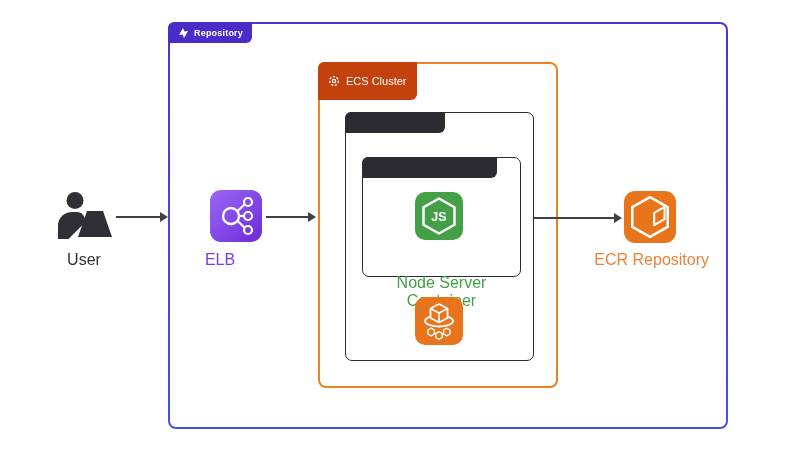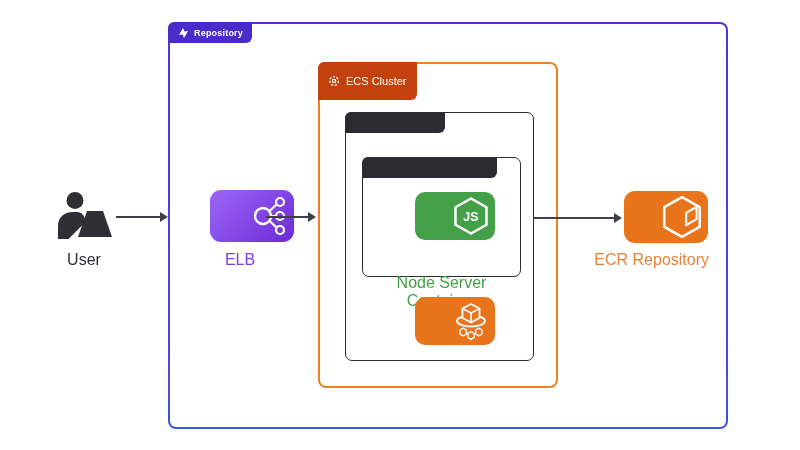--- a/index.html
+++ b/index.html
@@ -24,32 +24,32 @@
   .svc-box{position:absolute;left:345px;top:112px;width:189px;height:249px;box-sizing:border-box;
     border:1.5px solid #2b2b31;border-radius:7px;background:#ffffff;z-index:3;}
   .dark-badge{position:absolute;left:-1.5px;top:-1.5px;height:21px;display:flex;align-items:center;
     padding:0 9px;background:#2b2b31;border-radius:6px 0 6px 0;}
   .dark-badge span{color:#ffffff;font-size:11px;margin-top:33px;}
 
   .task-box{position:absolute;left:362px;top:157px;width:159px;height:120px;box-sizing:border-box;
     border:1.5px solid #2b2b31;border-radius:7px;background:#ffffff;z-index:4;}
 
   
-  .icon-tile{position:absolute;border-radius:10px;display:flex;align-items:center;justify-content:center;z-index:6;padding-left:32px;}
+  .icon-tile{position:absolute;border-radius:10px;display:flex;align-items:center;justify-content:center;z-index:6;}
   .user-icon{position:absolute;left:56px;top:190px;width:56px;height:52px;z-index:6;}
   .elb-icon{left:210px;top:190px;width:52px;height:52px;border-radius:11px;
     background:linear-gradient(135deg,#9c67f5 0%,#6c2bd9 100%);}
   .node-icon{left:415px;top:192px;width:48px;height:48px;background:#43a047;}
   .ecs-icon{left:415px;top:297px;width:48px;height:48px;background:#e8741c;}
   .ecr-icon{left:624px;top:191px;width:52px;height:52px;border-radius:11px;background:#e8741c;}
 
   
   .node-label{position:absolute;font-size:16px;text-align:center;z-index:6;}
   .lbl-user{left:42px;top:251px;width:84px;color:#2f2f35;}
-  .lbl-elb{left:200px;top:251px;width:80px;color:#7c3fe0;}
+  .lbl-elb{left:180px;top:251px;width:80px;color:#7c3fe0;}
   .lbl-node{left:362px;top:247px;width:159px;color:#43a047;margin-top:27px;}
   .lbl-ecr{left:591px;top:251px;width:118px;color:#e8833a;text-align:right;}
 
   
   .arrow{position:absolute;z-index:7;}
   .arrow .line{position:absolute;height:2px;background:#3f3f46;top:0;left:0;}
   .arrow .head{position:absolute;width:0;height:0;top:-4px;
     border-left:8px solid #3f3f46;border-top:5px solid transparent;border-bottom:5px solid transparent;}
   .arr1{left:116px;top:216px;} .arr1 .line{width:44px;} .arr1 .head{left:44px;}
   .arr2{left:266px;top:216px;} .arr2 .line{width:42px;} .arr2 .head{left:42px;}

